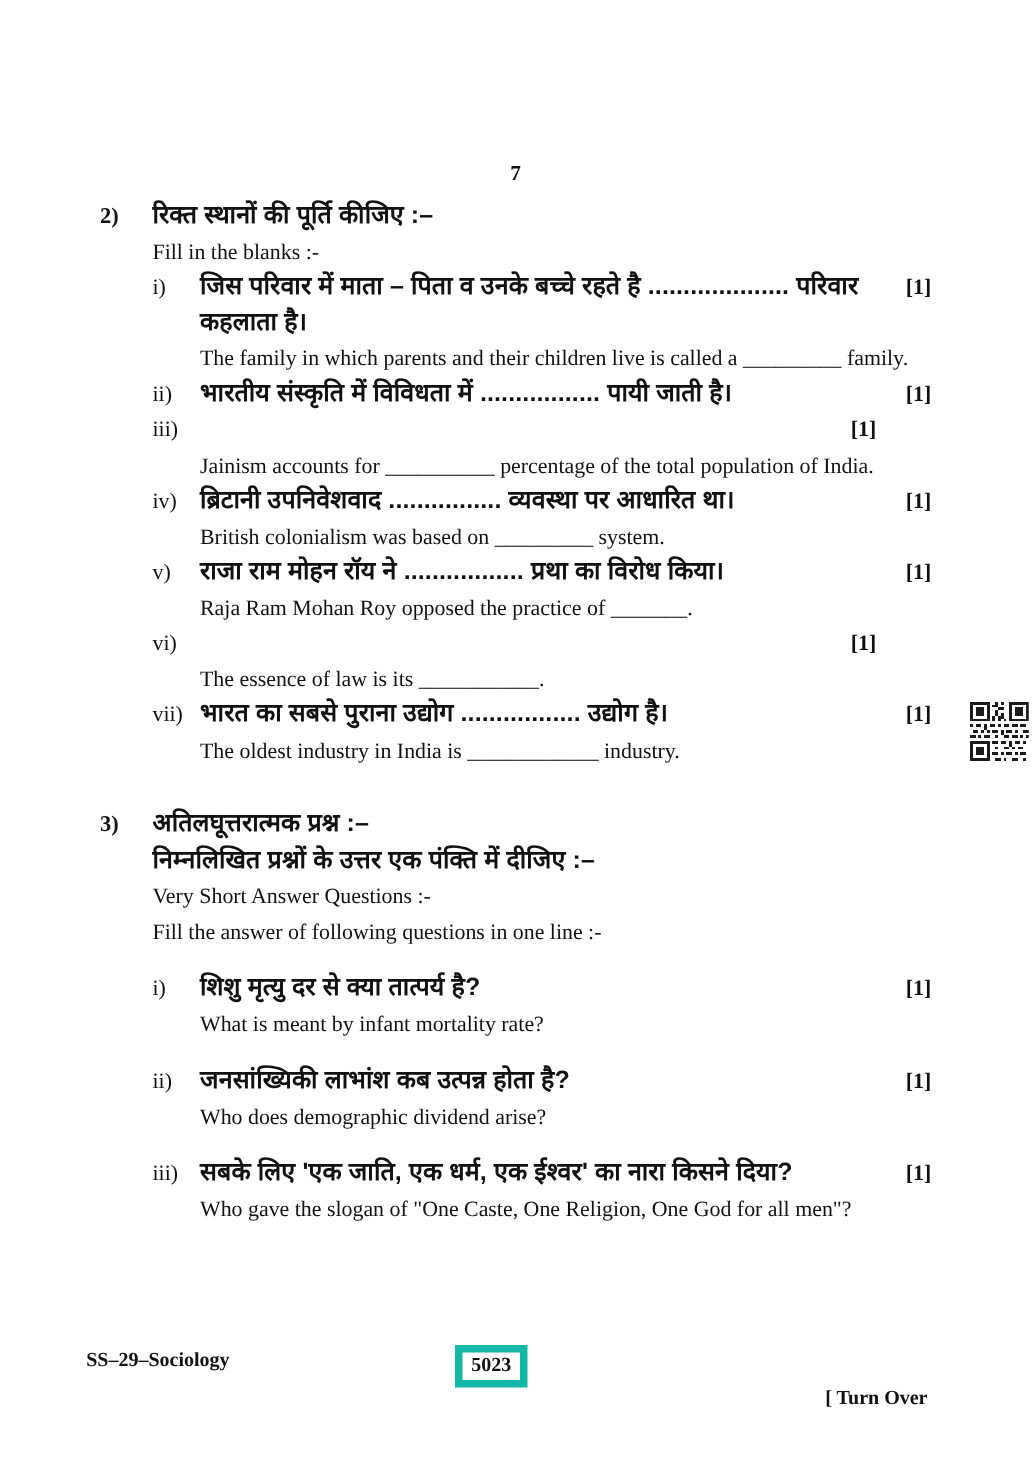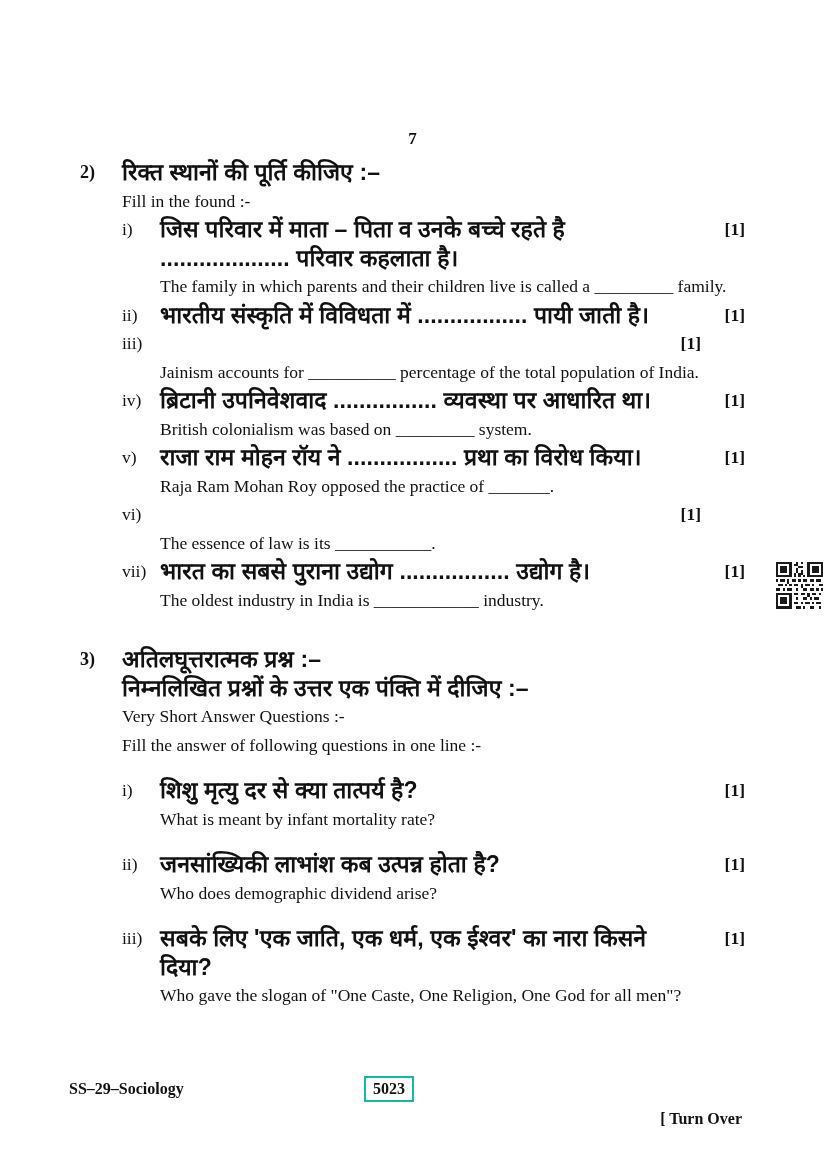--- a/index.html
+++ b/index.html
@@ -28,21 +28,21 @@
   
   .section-head {
     display: grid;
     grid-template-columns: 42px 1fr;
     line-height: 28.5px;
   }
   .section-num { font-weight: bold; font-size: 18px; }
   .hi {
     font-family: "Liberation Sans", sans-serif;
     font-weight: 700;
-    font-size: 23px;
+    font-size: 20px;
     letter-spacing: 0.1px;
   }
   .en-sub { line-height: 28.5px; margin-left: 42px; }
   .items { margin-left: 42px; }
   .item {
     display: grid;
     grid-template-columns: 38px 1fr 44px;
     line-height: 28.5px;
   }
   .item .roman { }
@@ -68,40 +68,40 @@
     left: 69px; top: 1076px;
     width: 673px;
     height: 30px;
     font-weight: bold;
     font-size: 16px;
     line-height: 26px;
   }
   .footer .paper-code { position: absolute; left: 0; top: 0; }
   .footer .center-code {
     position: absolute; left: 295px; top: 0;
-    border: 2px solid #14b8a6;
+    border: 6px solid #14b8a6;
     padding: 0 7px;
     line-height: 22px;
     background: #fff;
   }
   .footer .turn-over { position: absolute; right: 0; top: 0; margin-top: 30px; }
 </style>
 </head>
 <body>
 
 <div class="page">
 
   <div class="page-number">7</div>
 
   <section>
     <div class="section-head">
       <span class="section-num">2)</span>
       <span class="hi">रिक्त स्थानों की पूर्ति कीजिए :–</span>
     </div>
-    <div class="en-sub">Fill in the found :-</div>
+    <div class="en-sub">Fill in the blanks :-</div>
 
     <div class="items">
 
       <div class="item">
         <span class="roman">i)</span>
         <span class="hi">जिस परिवार में माता – पिता व उनके बच्चे रहते है .................... परिवार कहलाता है।</span>
         <span class="marks">[1]</span>
         <p class="en">The family in which parents and their children live is called a _________ family.</p>
       </div>
 

